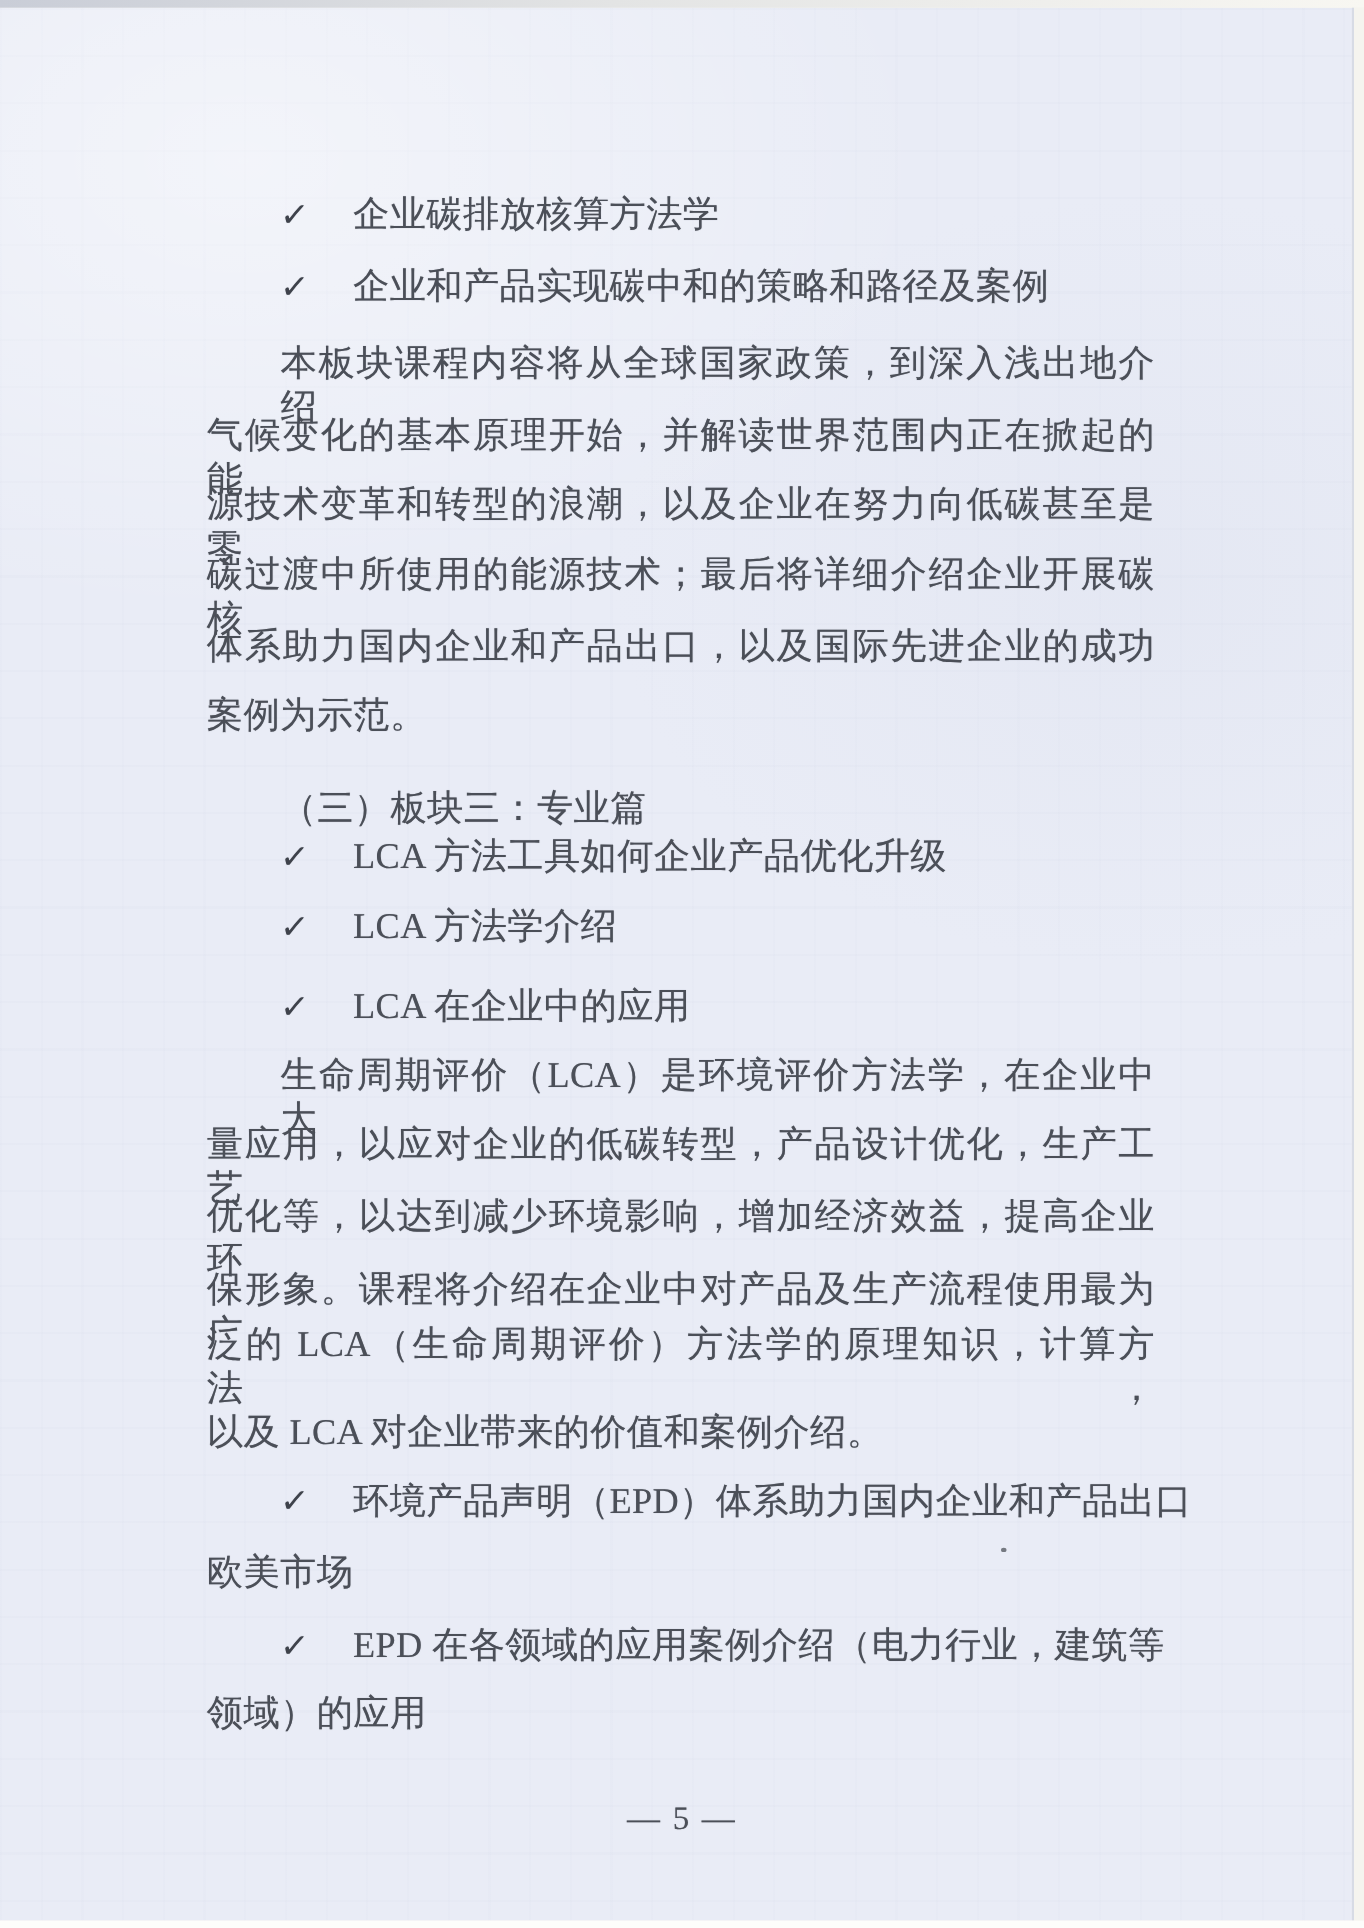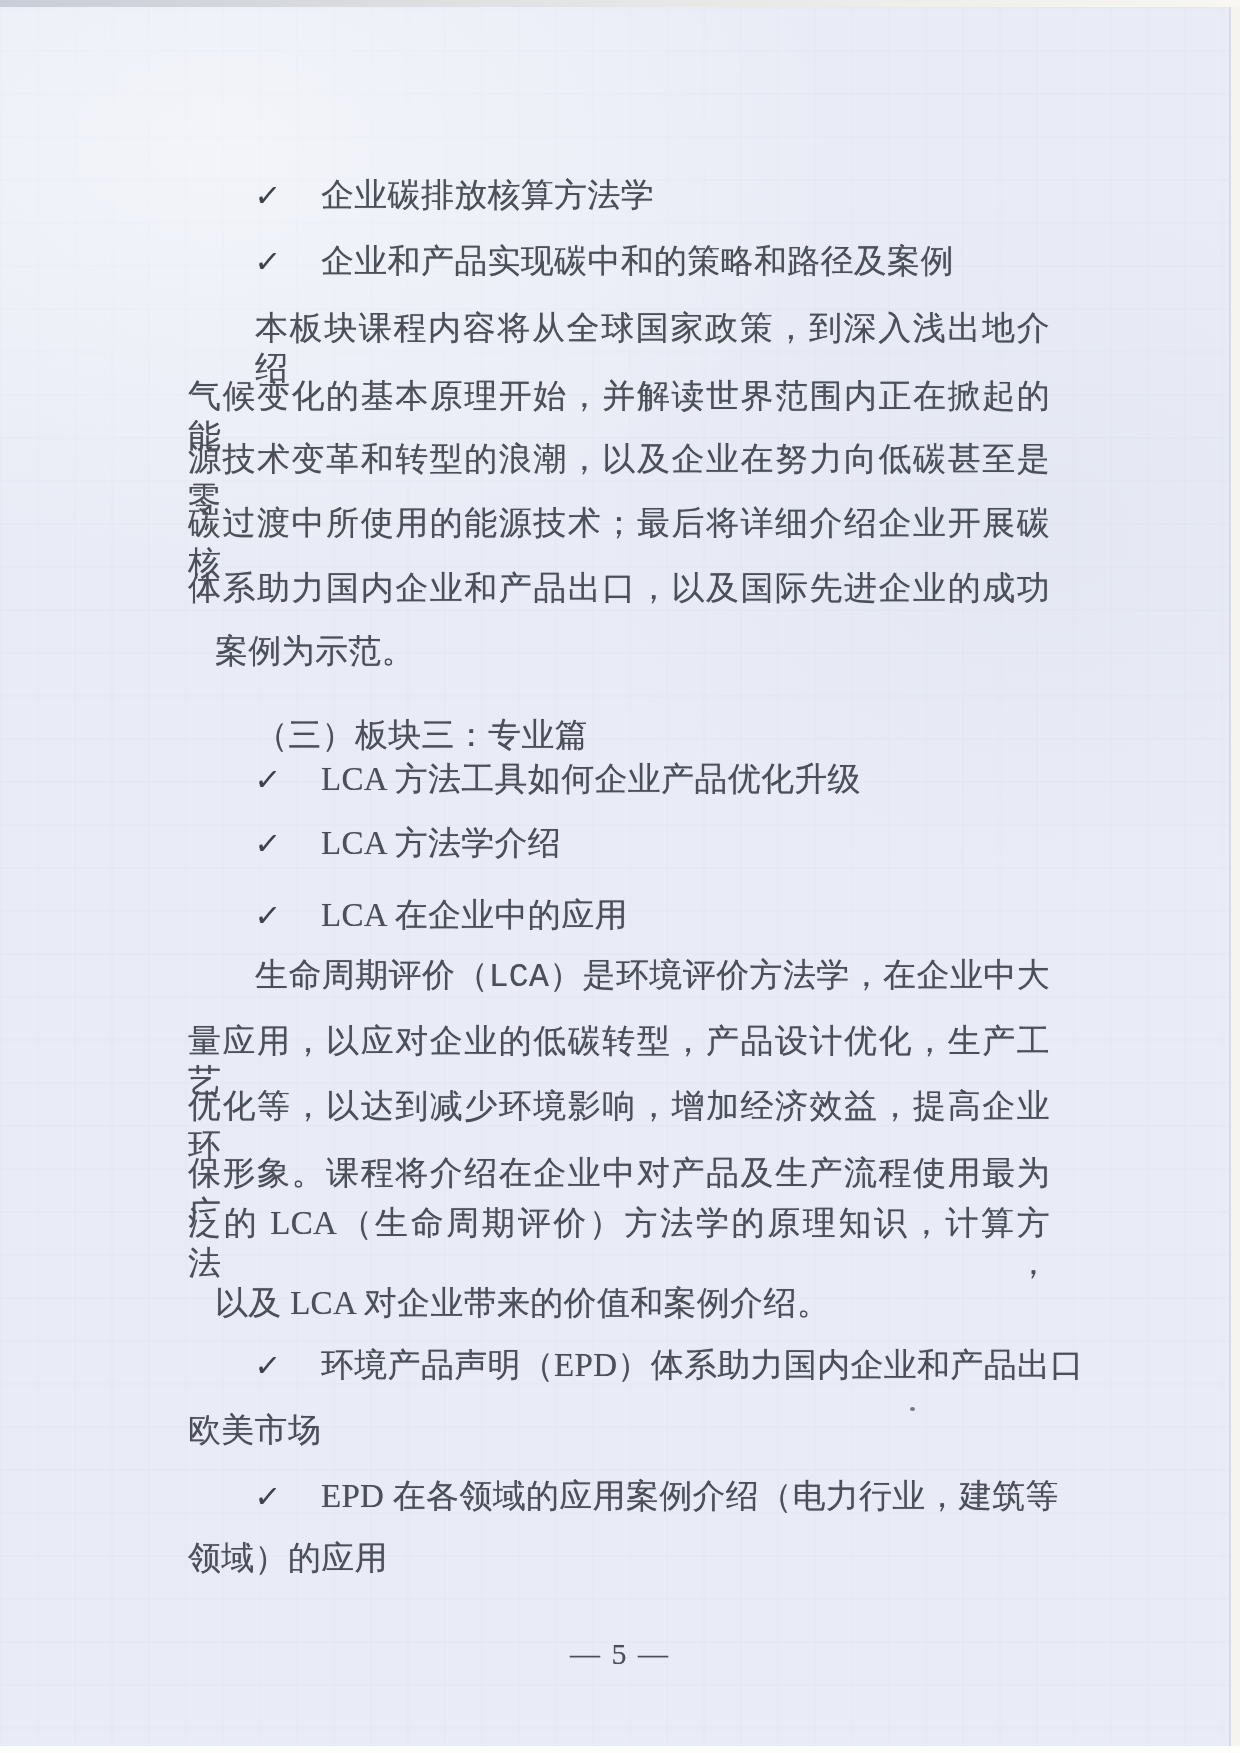--- a/index.html
+++ b/index.html
@@ -39,23 +39,23 @@
     letter-spacing:0.3px;
     white-space:nowrap;
     text-shadow:0 0 0.7px rgba(75,79,88,0.55);
   }
   .bullet{left:255px;}
   .mk{
     display:inline-block;width:66px;
     font-size:30px;color:#3e424b;
     transform:skewX(-6deg);
   }
-  .pf{left:255px;width:795px;white-space:normal;text-align:justify;text-align-last:justify;font-family:Liberation Mono, monospace;}
+  .pf{left:255px;width:795px;white-space:normal;text-align:justify;text-align-last:justify;}
   .p {left:188px;width:862px;white-space:normal;text-align:justify;text-align-last:justify;}
-  .pe{left:188px;margin-left:27px;}
+  .pe{left:188px;}
   .hd{left:255px;margin-top:20px;}
   .ct{left:188px;}
   .footer{
     position:absolute;left:0;top:1630px;width:1240px;
     text-align:center;font-size:30px;color:#4b4f58;
     letter-spacing:2px;
     text-shadow:0 0 0.7px rgba(75,79,88,0.5);
   }
   .dot-artifact{
     position:absolute;left:910px;top:1400px;width:5px;height:4px;

